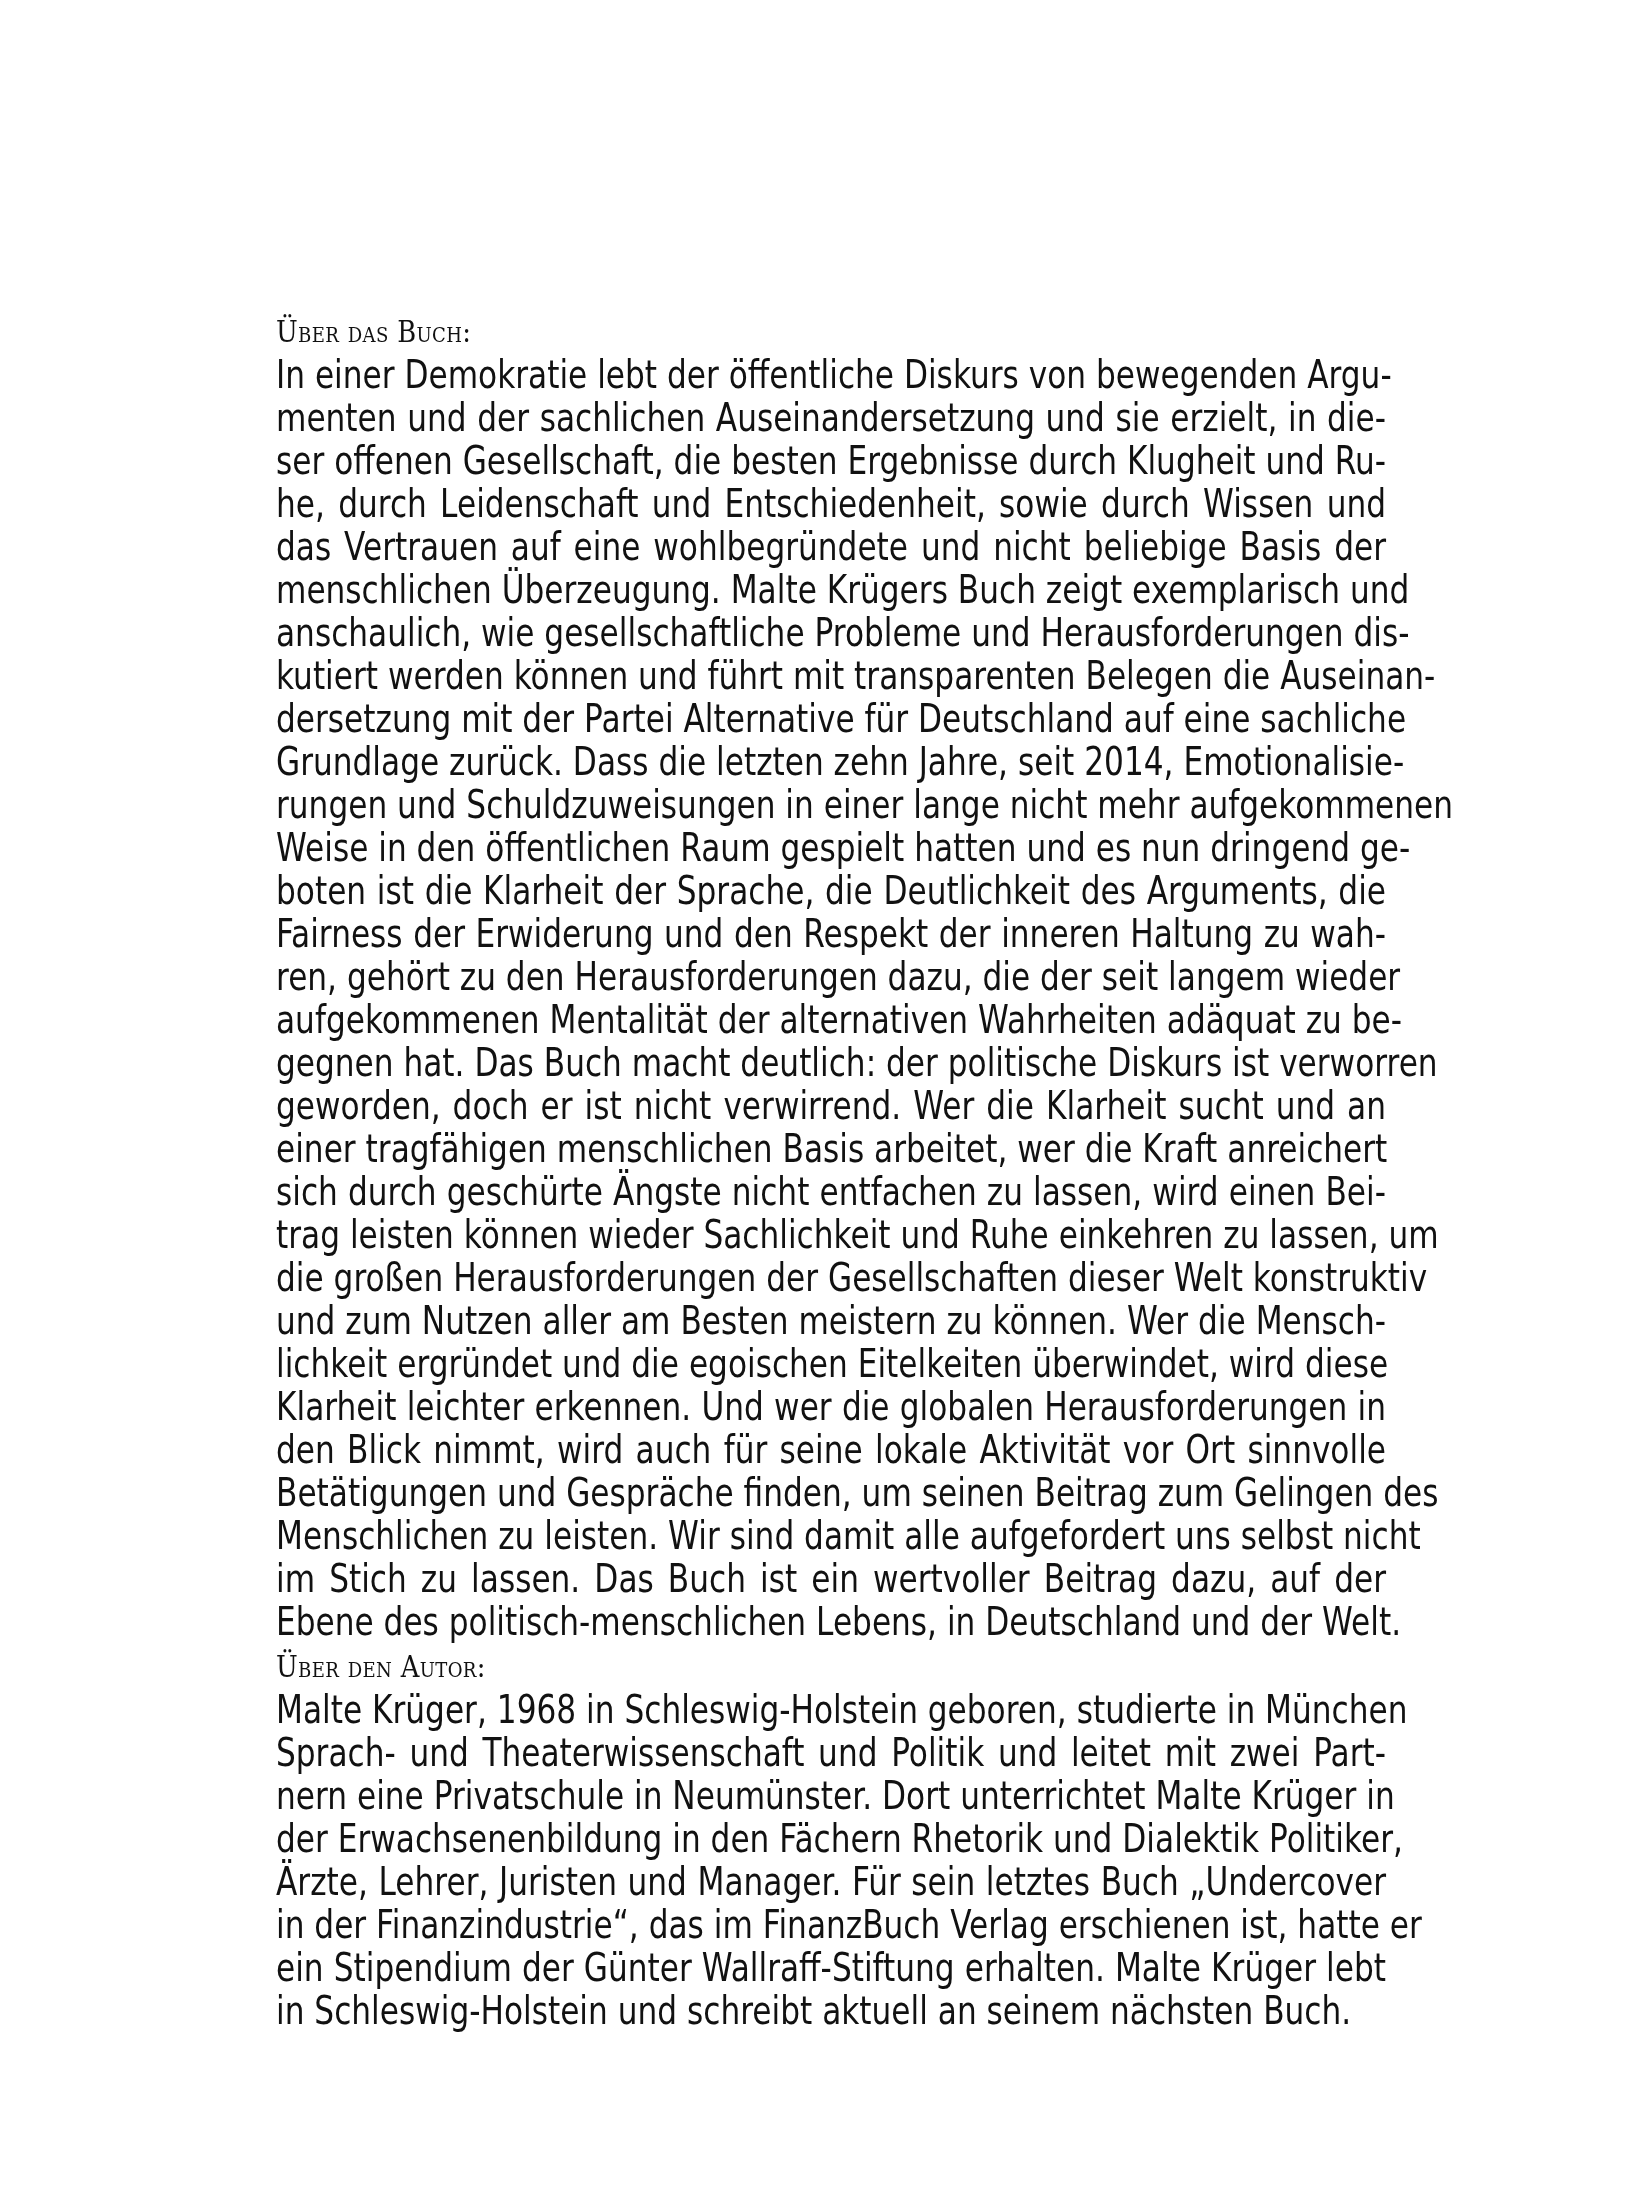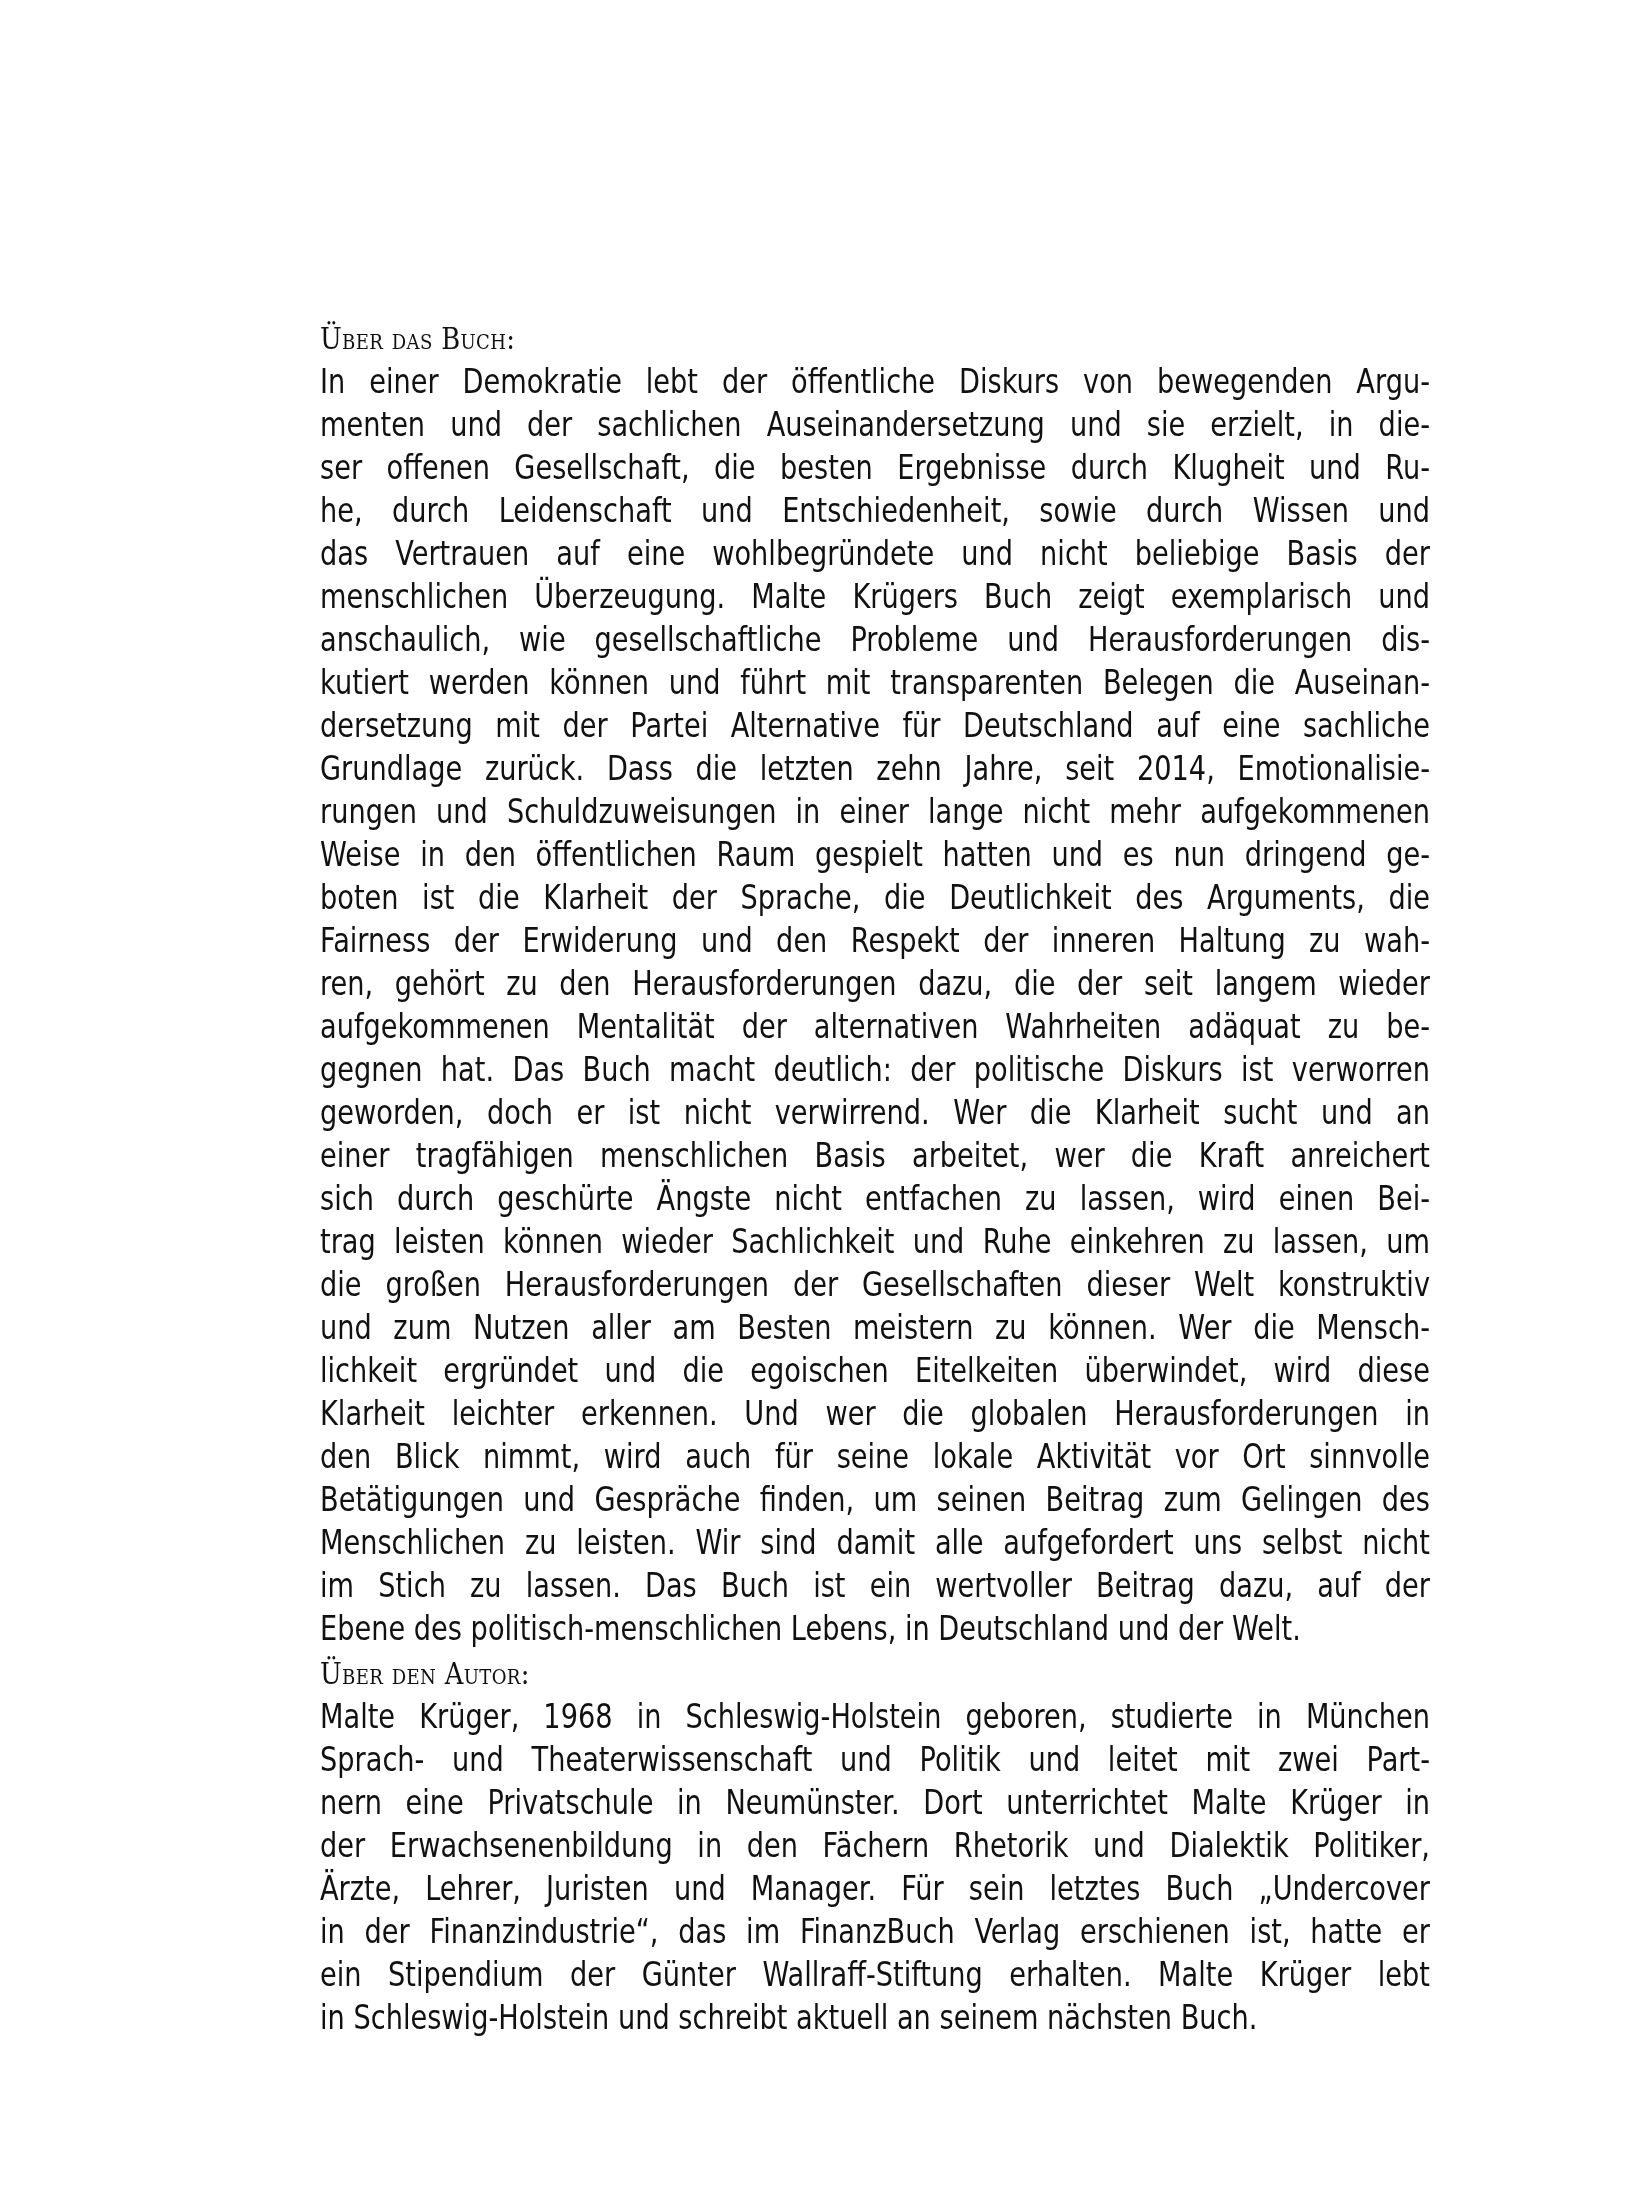--- a/index.html
+++ b/index.html
@@ -10,38 +10,37 @@
     body {
       width: 1646px;
       height: 2292px;
       position: relative;
       overflow: hidden;
       color: #111111;
     }
     .page {
       position: absolute;
       left: 276px;
-      top: 318px;
+      top: 311px;
       width: 1110px;
-      margin-left: 44px;
     }
     .heading {
       font-family: "DejaVu Serif", "Liberation Serif", serif;
       font-variant: small-caps;
       font-size: 30px;
       line-height: 42px;
       letter-spacing: 0.4px;
       margin: 0;
       font-weight: normal;
       transform: scaleX(0.86);
       transform-origin: left center;
     }
     .body-text {
       font-family: "DejaVu Sans", "Liberation Sans", sans-serif;
-      font-size: 34px;
+      font-size: 39px;
       line-height: 43px;
       margin: 0;
     }
     .line {
       display: block;
       white-space: nowrap;
       text-align: justify;
       text-align-last: justify;
       transform: scaleX(0.80);
       transform-origin: left center;

